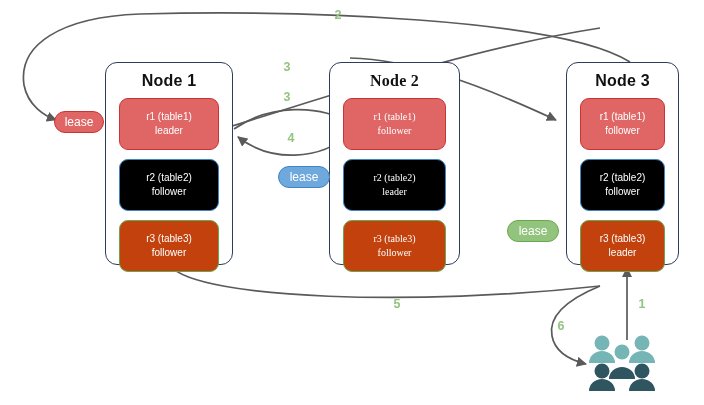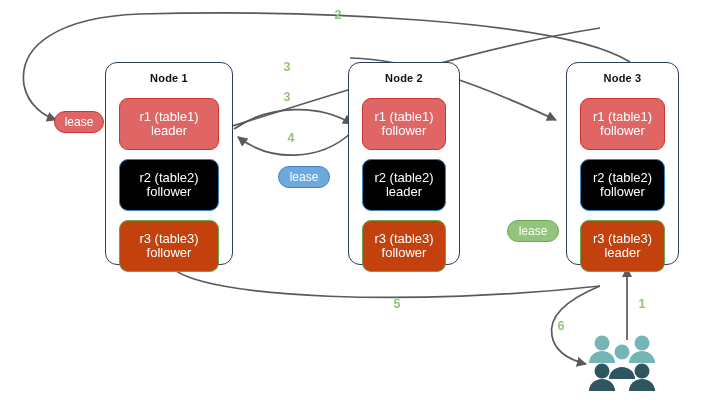--- a/index.html
+++ b/index.html
@@ -33,38 +33,38 @@
     background: #ffffff;
     border: 1.6px solid #2d3c5a;
     border-radius: 12px;
   }
   .node-title {
     position: absolute;
     left: 0;
     right: 0;
     top: 9px;
     text-align: center;
-    font-size: 11px;
+    font-size: 16px;
     font-weight: bold;
     color: #111111;
     letter-spacing: .2px;
   }
   .replica {
     position: absolute;
     box-sizing: border-box;
     left: 13px;
     right: 13px;
     height: 52px;
     border-radius: 9px;
     display: flex;
     flex-direction: column;
     align-items: center;
     justify-content: center;
     color: #ffffff;
-    font-size: 13px;
+    font-size: 10px;
     line-height: 14px;
     text-align: center;
   }
   .replica .tbl { display: block; }
   .replica .role { display: block; }
   .r-red   { background: #e06666; border: 1.6px solid #cc3333; }
   .r-blue  { background: #000000; border: 1.6px solid #3d85c6; }
   .r-green { background: #c2410c; border: 1.6px solid #6aa84f; }
   .slot0 { top: 35px; }
   .slot1 { top: 96px; }
@@ -137,21 +137,21 @@
     <div class="replica r-blue slot1">
       <span class="tbl">r2 (table2)</span>
       <span class="role">follower</span>
     </div>
     <div class="replica r-green slot2">
       <span class="tbl">r3 (table3)</span>
       <span class="role">follower</span>
     </div>
   </div>
 
-  <div class="node" style="left:348px; top:62px; width:112px; height:203px;">
+  <div class="node" style="left:329px; top:62px; width:131px; height:203px;font-family:Liberation Serif, serif;">
     <div class="node-title">Node 2</div>
 
     <div class="replica r-red slot0">
       <span class="tbl">r1 (table1)</span>
       <span class="role">follower</span>
     </div>
     <div class="replica r-blue slot1">
       <span class="tbl">r2 (table2)</span>
       <span class="role">leader</span>
     </div>

